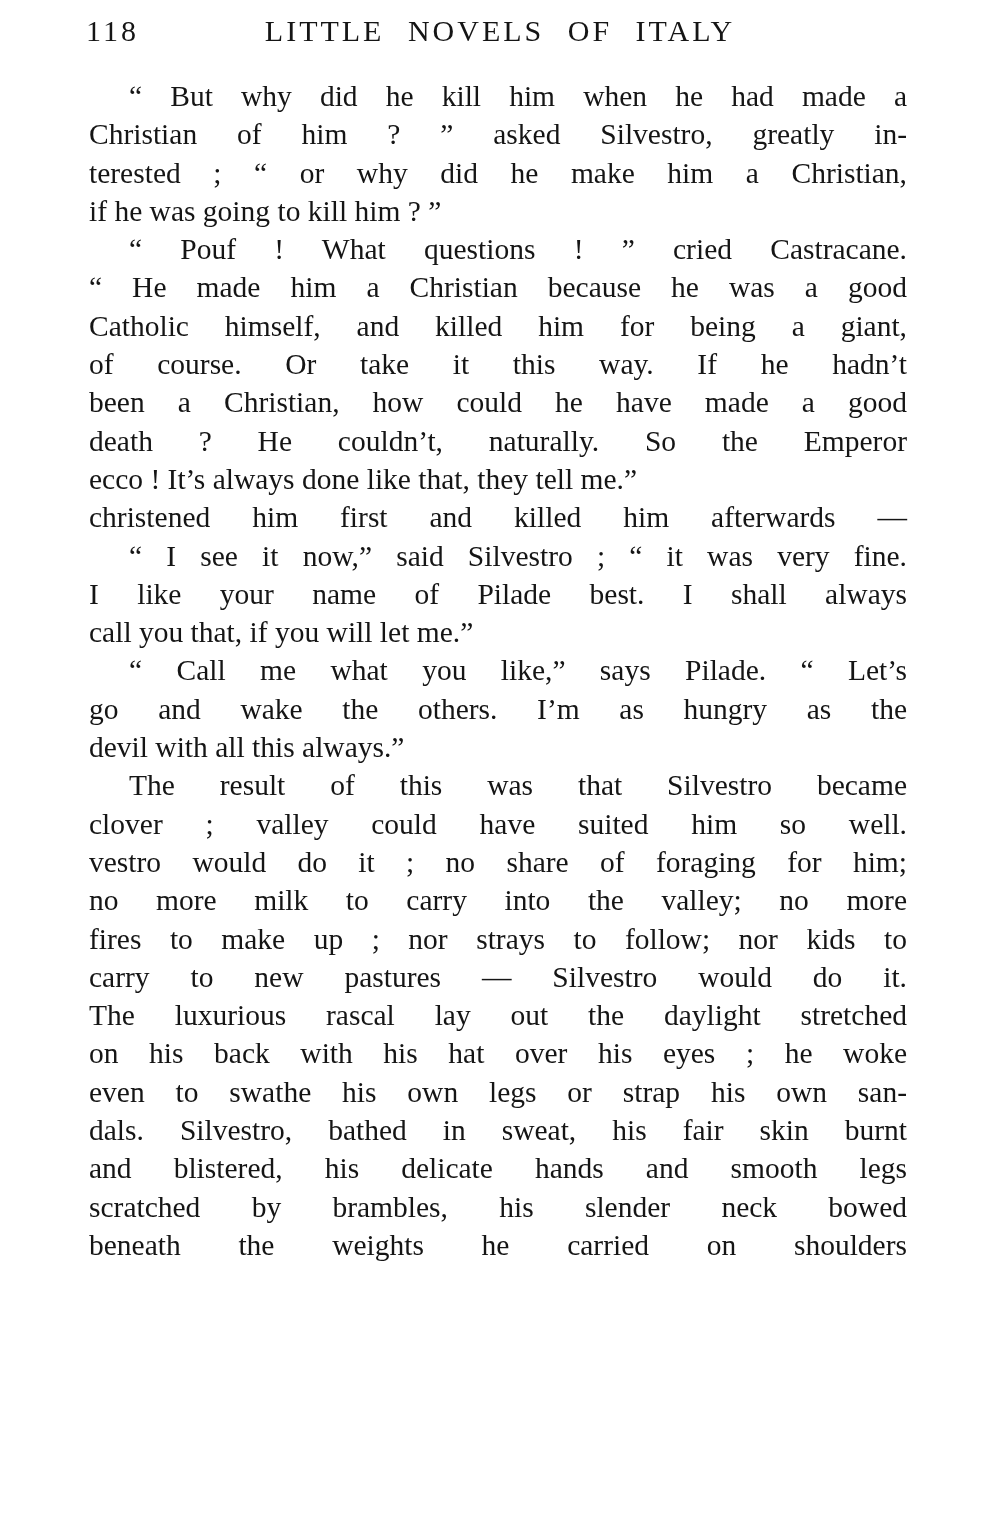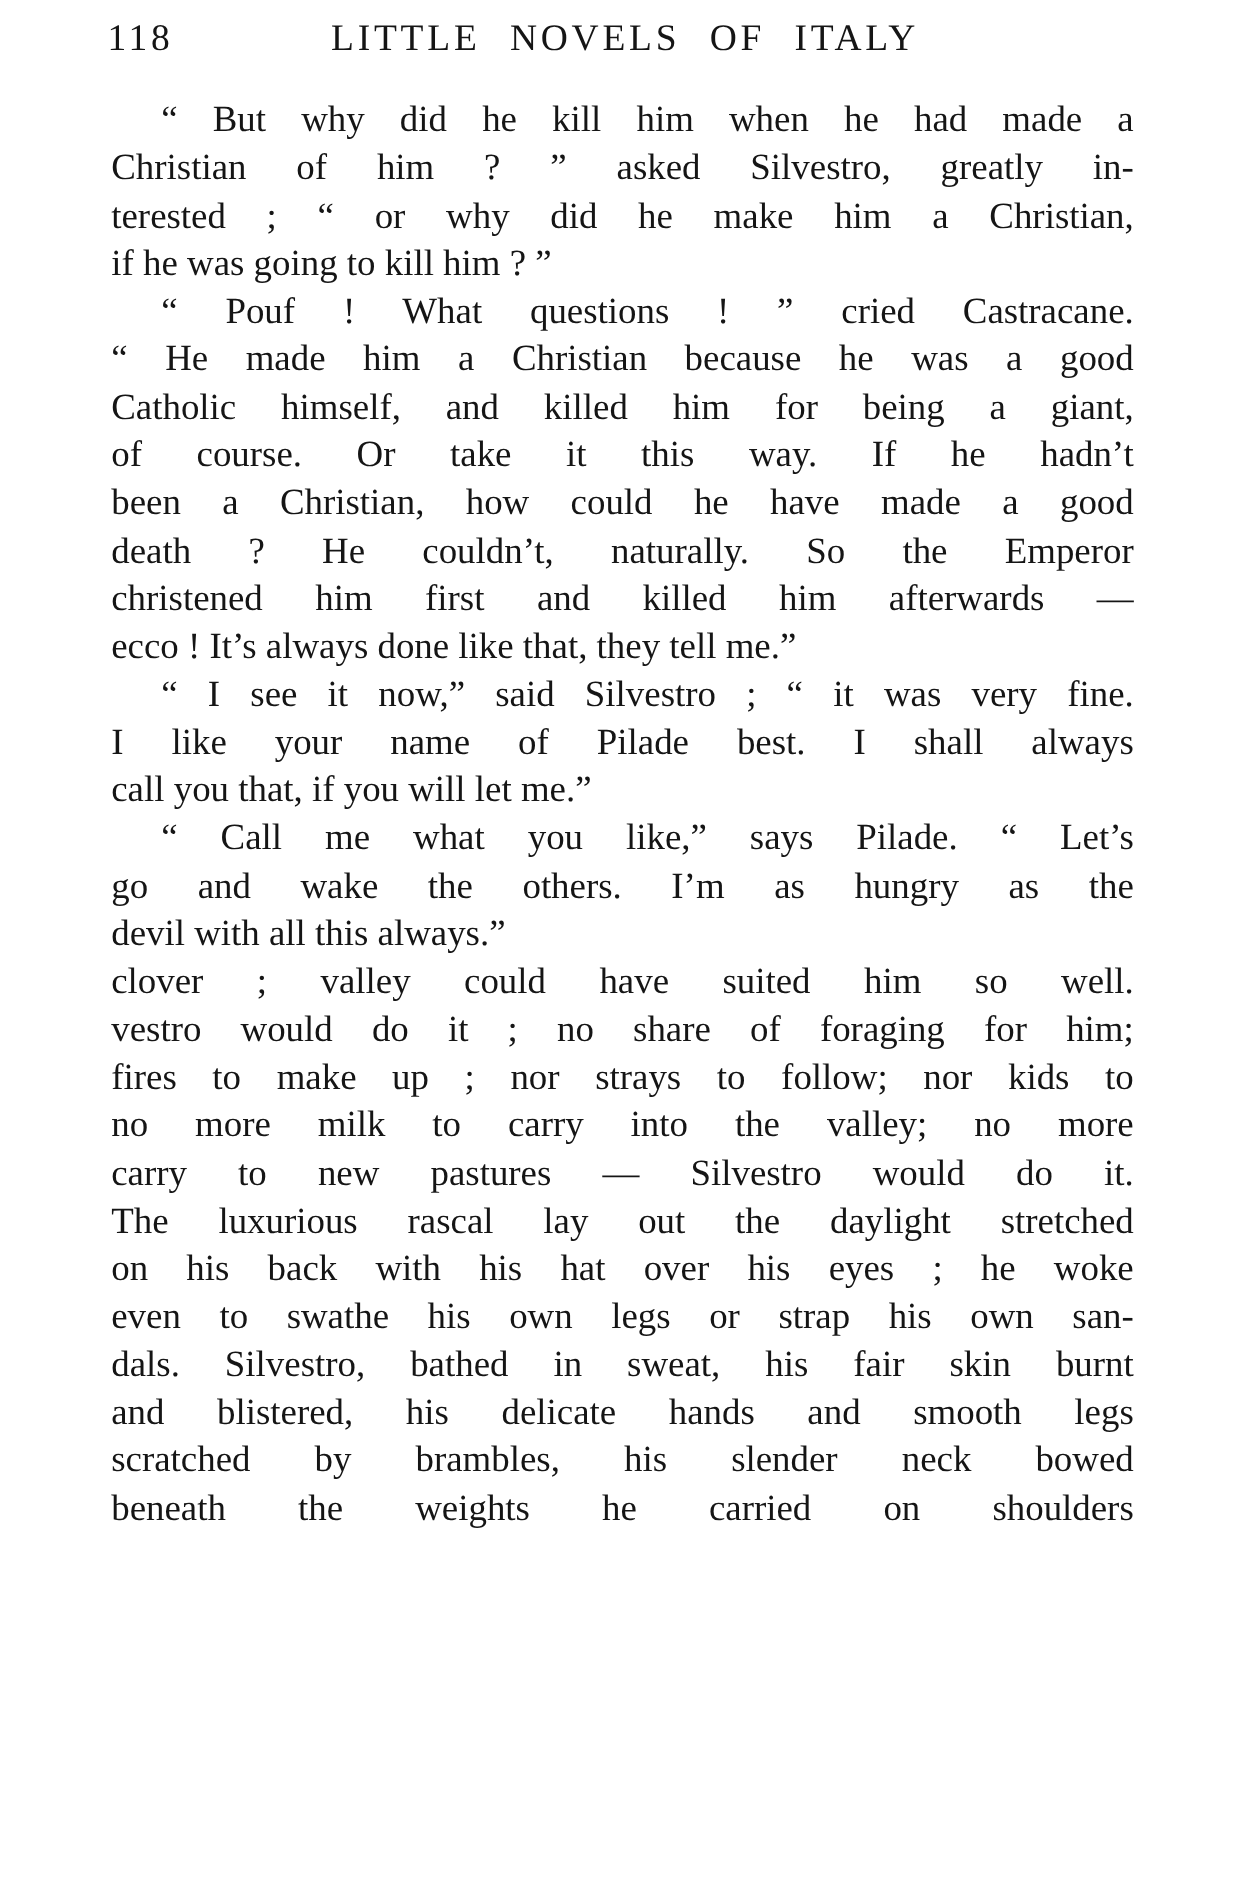--- a/index.html
+++ b/index.html
@@ -58,35 +58,36 @@
     <div class="line">Christian of him ? ” asked Silvestro, greatly in-</div>
     <div class="line">terested ; “ or why did he make him a Christian,</div>
     <div class="line end">if he was going to kill him ? ”</div>
 
     <div class="line first">“ Pouf !  What questions ! ” cried Castracane.</div>
     <div class="line">“ He made him a Christian because he was a good</div>
     <div class="line">Catholic himself, and killed him for being a giant,</div>
     <div class="line">of course.  Or take it this way.  If he hadn’t</div>
     <div class="line">been a Christian, how could he have made a good</div>
     <div class="line">death ?  He couldn’t, naturally.  So the Emperor</div>
+    <div class="line end">ecco !  It’s always done like that, they tell me.”</div>
     <div class="line">christened him first and killed him afterwards —</div>
-    <div class="line end">ecco !  It’s always done like that, they tell me.”</div>
 
     <div class="line first">“ I see it now,” said Silvestro ; “ it was very fine.</div>
     <div class="line">I like your name of Pilade best.  I shall always</div>
     <div class="line end">call you that, if you will let me.”</div>
 
     <div class="line first">“ Call me what you like,” says Pilade.  “ Let’s</div>
     <div class="line">go and wake the others.  I’m as hungry as the</div>
     <div class="line end">devil with all this always.”</div>
 
+    <div class="line first">The result of this was that Silvestro became</div>
     <div class="line">clover ; valley could have suited him so well.</div>
     <div class="line">vestro would do it ; no share of foraging for him;</div>
+    <div class="line">no more milk to carry into the valley; no more</div>
     <div class="line">fires to make up ; nor strays to follow; nor kids to</div>
-    <div class="line">no more milk to carry into the valley; no more</div>
     <div class="line">carry to new pastures — Silvestro would do it.</div>
     <div class="line">The luxurious rascal lay out the daylight stretched</div>
     <div class="line">on his back with his hat over his eyes ; he woke</div>
     <div class="line">even to swathe his own legs or strap his own san-</div>
     <div class="line">dals.  Silvestro, bathed in sweat, his fair skin burnt</div>
     <div class="line">and blistered, his delicate hands and smooth legs</div>
     <div class="line">scratched by brambles, his slender neck bowed</div>
     <div class="line">beneath the weights he carried on shoulders</div>
   </div>
 

